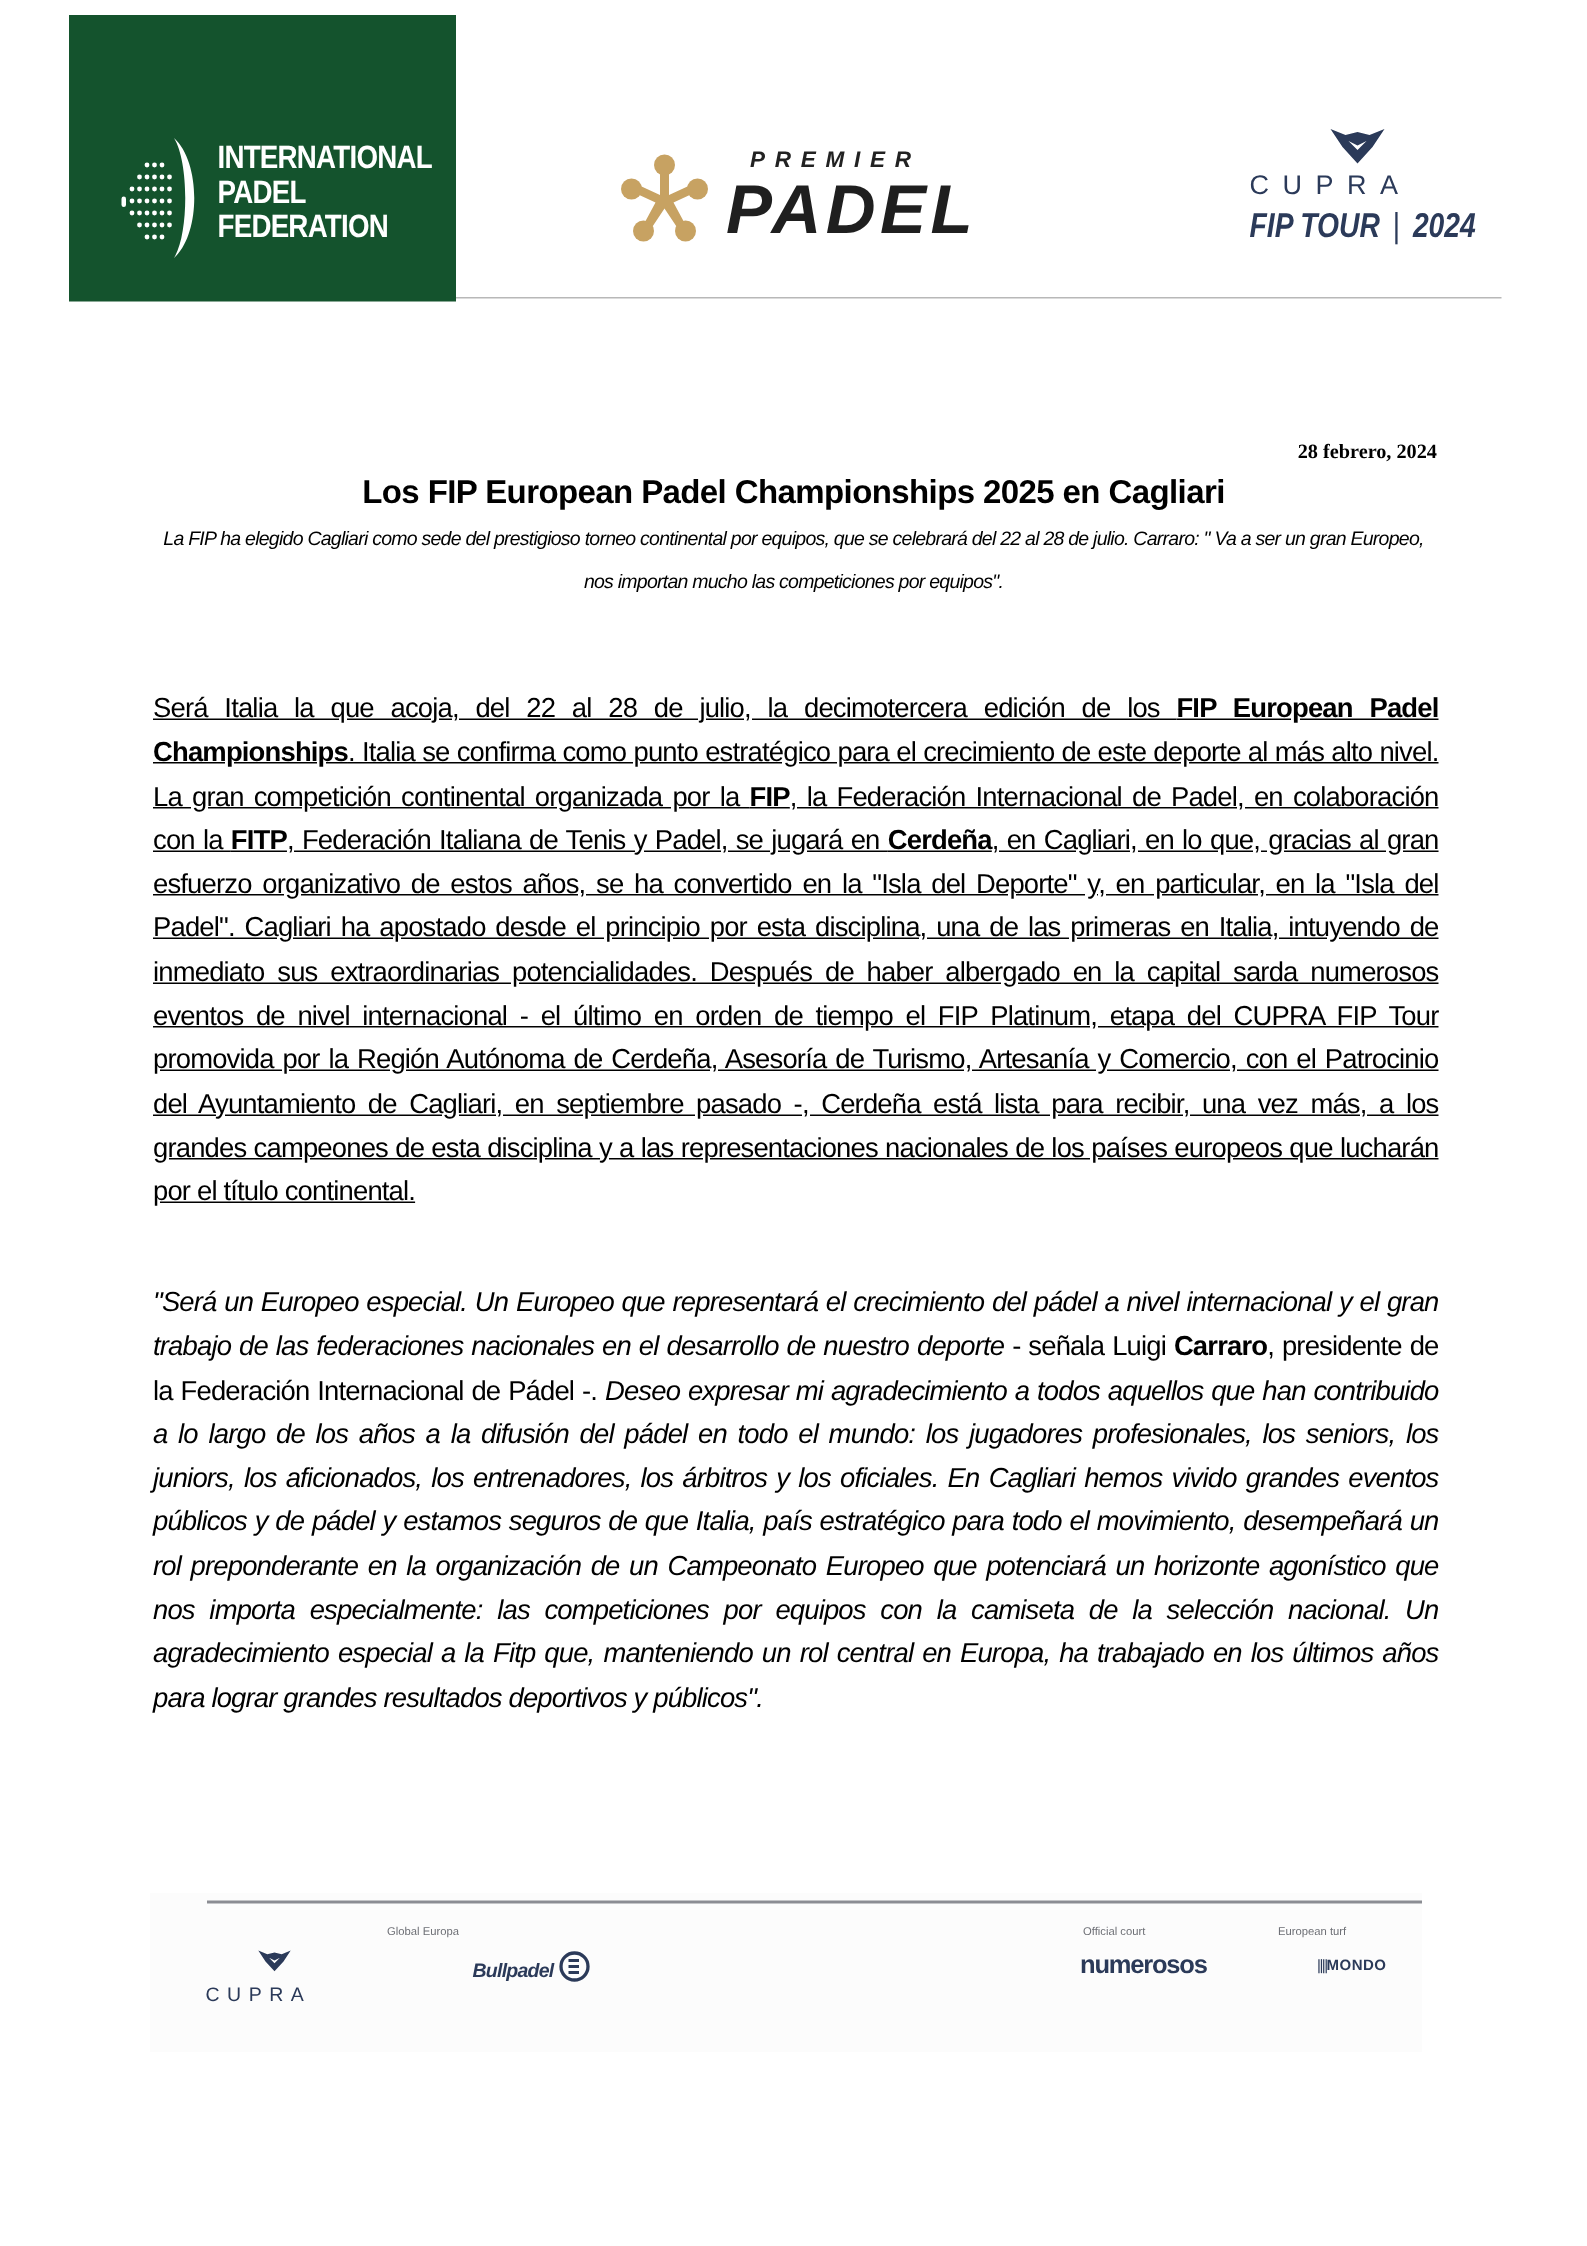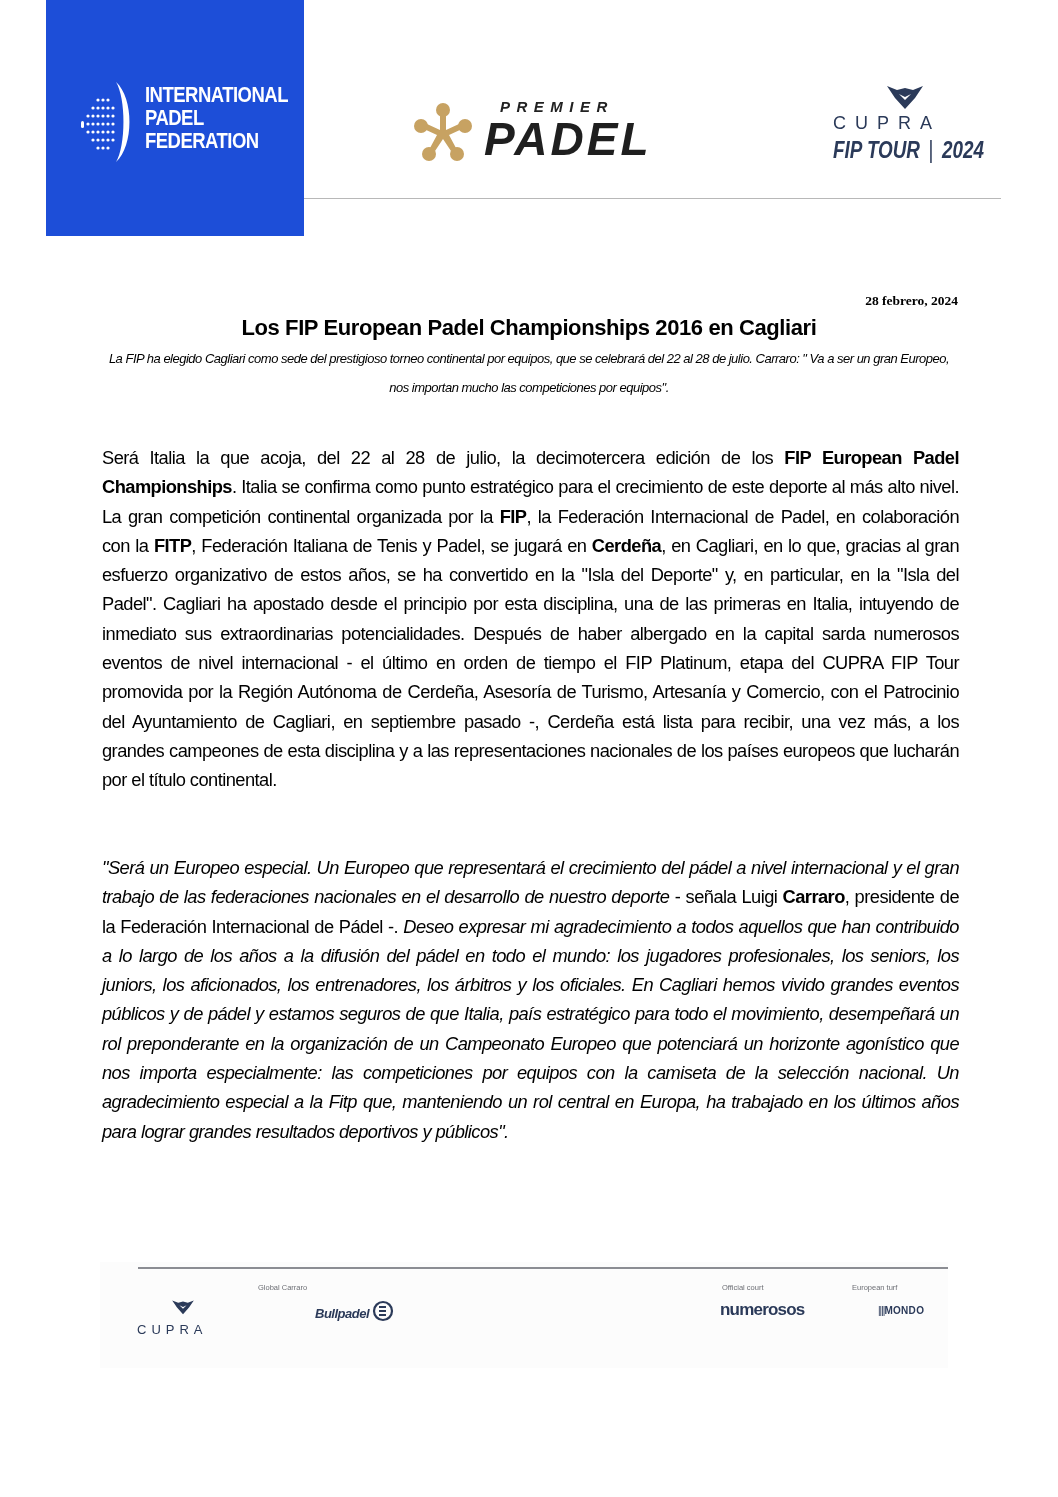--- a/index.html
+++ b/index.html
@@ -1,20 +1,20 @@
 <!DOCTYPE html>
 <html><head>
   <meta charset="utf-8">
   <style>
     html, body { margin: 0; padding: 0; background: #ffffff; }
     body { width: 1058px; height: 1497px; position: relative; overflow: hidden; color: #000; }
     .abs { position: absolute; }
 
     
-    .ipf-box { left: 46px; top: 0; width: 258px; height: 236px; background: #1d4ed8; }
+    .ipf-box { left: 46px; top: 10px; width: 258px; height: 191px; background: #14532d; }
     .ipf-mark { left: 30px; top: 80px; width: 60px; height: 84px; }
     .ipf-text { left: 99px; top: 84px; color: #ffffff; font-family: "Liberation Sans", sans-serif; font-weight: 700; font-size: 21.5px; line-height: 23px; letter-spacing: -0.6px; transform: scaleX(0.86); transform-origin: left top; }
     .ipf-text div { white-space: nowrap; }
     .header-rule { left: 304px; top: 198px; width: 697px; height: 1px; background: #b8b8b8; }
 
     .pp-logo { left: 412px; top: 92px; width: 290px; height: 80px; }
     .pp-premier { left: 88px; top: 6px; font-family: "Liberation Sans", sans-serif; font-style: italic; font-weight: 700; font-size: 15px; letter-spacing: 6.5px; color: #222; }
     .pp-padel { left: 72px; top: 22px; font-family: "Liberation Sans", sans-serif; font-style: italic; font-weight: 700; font-size: 46px; letter-spacing: 3px; color: #1f1f1f; line-height: 50px; }
 
     .cupra-tour { left: 833px; top: 84px; width: 150px; height: 86px; color: #2b3a59; }
@@ -23,21 +23,21 @@
 
     
     .date { right: 100px; top: 261px; font-family: "Liberation Serif", serif; font-weight: 700; font-size: 13.5px; margin-top: 32px; }
 
     
     .title { left: 100px; top: 314px; width: 858px; text-align: center; font-family: "Liberation Sans", sans-serif; font-weight: 700; font-size: 22px; line-height: 28px; letter-spacing: -0.4px; }
     .subtitle { left: 100px; top: 344px; width: 858px; text-align: center; font-family: "Liberation Sans", sans-serif; font-style: italic; font-size: 13px; line-height: 29px; letter-spacing: -0.5px; }
 
     
     .para { left: 102px; width: 857px; font-family: "Liberation Sans", sans-serif; font-size: 18.3px; line-height: 29.3px; text-align: justify; letter-spacing: -0.55px; }
-    .p1 { top: 443px; }
+    .p1 { top: 457px; text-decoration: underline; }
     .p2 { top: 853px; }
     .para b { font-weight: 700; }
     .it { font-style: italic; }
 
     
     .footer { left: 100px; top: 1262px; width: 848px; height: 106px; background: #fcfcfc; }
     .footer-rule { left: 38px; top: 5px; width: 810px; height: 2px; background: #8b8d93; }
     .f-label { font-family: "Liberation Sans", sans-serif; font-size: 7.5px; color: #6d6f75; white-space: nowrap; }
     .f-cupra { left: 37px; top: 36px; width: 95px; height: 40px; color: #2b3a59; }
     .f-cupra-word { left: 0; top: 24px; font-family: "Liberation Sans", sans-serif; font-size: 13px; letter-spacing: 5px; }
@@ -121,39 +121,39 @@
     <span>FIP TOUR</span>
     <span style="font-weight:400;font-style:normal;margin:0 4px;color:#2b3a59">|</span>
     <span>2024</span>
   </div>
 </div>
 
 <div class="abs header-rule"></div>
 
 <div class="abs date">28 febrero, 2024</div>
 
-<div class="abs title">Los FIP European Padel Championships 2016 en Cagliari</div>
+<div class="abs title">Los FIP European Padel Championships 2025 en Cagliari</div>
 <div class="abs subtitle">La FIP ha elegido Cagliari como sede del prestigioso torneo continental por equipos, que se celebrará del 22 al 28 de julio. Carraro: " Va a ser un gran Europeo, nos importan mucho las competiciones por equipos".</div>
 
 <div class="abs para p1"><span>Será Italia la que acoja, del 22 al 28 de julio, la decimotercera edición de los </span><b>FIP European Padel Championships</b><span>. Italia se confirma como punto estratégico para el crecimiento de este deporte al más alto nivel. La gran competición continental organizada por la </span><b>FIP</b><span>, la Federación Internacional de Padel, en colaboración con la </span><b>FITP</b><span>, Federación Italiana de Tenis y Padel, se jugará en </span><b>Cerdeña</b><span>, en Cagliari, en lo que, gracias al gran esfuerzo organizativo de estos años, se ha convertido en la "Isla del Deporte" y, en particular, en la "Isla del Padel". Cagliari ha apostado desde el principio por esta disciplina, una de las primeras en Italia, intuyendo de inmediato sus extraordinarias potencialidades. Después de haber albergado en la capital sarda numerosos eventos de nivel internacional - el último en orden de tiempo el FIP Platinum, etapa del CUPRA FIP Tour promovida por la Región Autónoma de Cerdeña, Asesoría de Turismo, Artesanía y Comercio, con el Patrocinio del Ayuntamiento de Cagliari, en septiembre pasado -, Cerdeña está lista para recibir, una vez más, a los grandes campeones de esta disciplina y a las representaciones nacionales de los países europeos que lucharán por el título continental.</span></div>
 
 <div class="abs para p2"><span class="it">"Será un Europeo especial. Un Europeo que representará el crecimiento del pádel a nivel internacional y el gran trabajo de las federaciones nacionales en el desarrollo de nuestro deporte</span><span> - señala Luigi </span><b>Carraro</b><span>, presidente de la Federación Internacional de Pádel -. </span><span class="it">Deseo expresar mi agradecimiento a todos aquellos que han contribuido a lo largo de los años a la difusión del pádel en todo el mundo: los jugadores profesionales, los seniors, los juniors, los aficionados, los entrenadores, los árbitros y los oficiales. En Cagliari hemos vivido grandes eventos públicos y de pádel y estamos seguros de que Italia, país estratégico para todo el movimiento, desempeñará un rol preponderante en la organización de un Campeonato Europeo que potenciará un horizonte agonístico que nos importa especialmente: las competiciones por equipos con la camiseta de la selección nacional. Un agradecimiento especial a la Fitp que, manteniendo un rol central en Europa, ha trabajado en los últimos años para lograr grandes resultados deportivos y públicos".</span></div>
 
 <div class="abs footer">
   <div class="abs footer-rule"></div>
 
   <div class="abs f-cupra">
     <svg class="abs" style="left:34px;top:0;width:24px;height:18px" viewBox="0 0 40 26">
       <path d="M2 2 L12 6 L20 4 L28 6 L38 2 L30 14 L20 25 L10 14 Z" fill="#2b3a59"></path>
       <path d="M14 10 L20 16 L26 10 L20 13 Z" fill="#fff"></path>
     </svg>
     <div class="abs f-cupra-word">CUPRA</div>
   </div>
 
-  <div class="abs f-label" style="left:158px;top:21px">Global Carraro</div>
+  <div class="abs f-label" style="left:158px;top:21px">Global Europa</div>
   <div class="abs f-bull">
     <span>Bullpadel</span>
     <svg style="display:inline-block;vertical-align:-4px;width:22px;height:22px" viewBox="0 0 22 22">
       <circle cx="11" cy="11" r="9" fill="none" stroke="#2b3a59" stroke-width="2.2"></circle>
       <path d="M7 7 H14 M7 11 H14 M7 15 H14" stroke="#2b3a59" stroke-width="2"></path>
     </svg>
   </div>
 
   <div class="abs f-label" style="left:622px;top:21px">Official court</div>
   <div class="abs f-mejor">numerosos</div>

